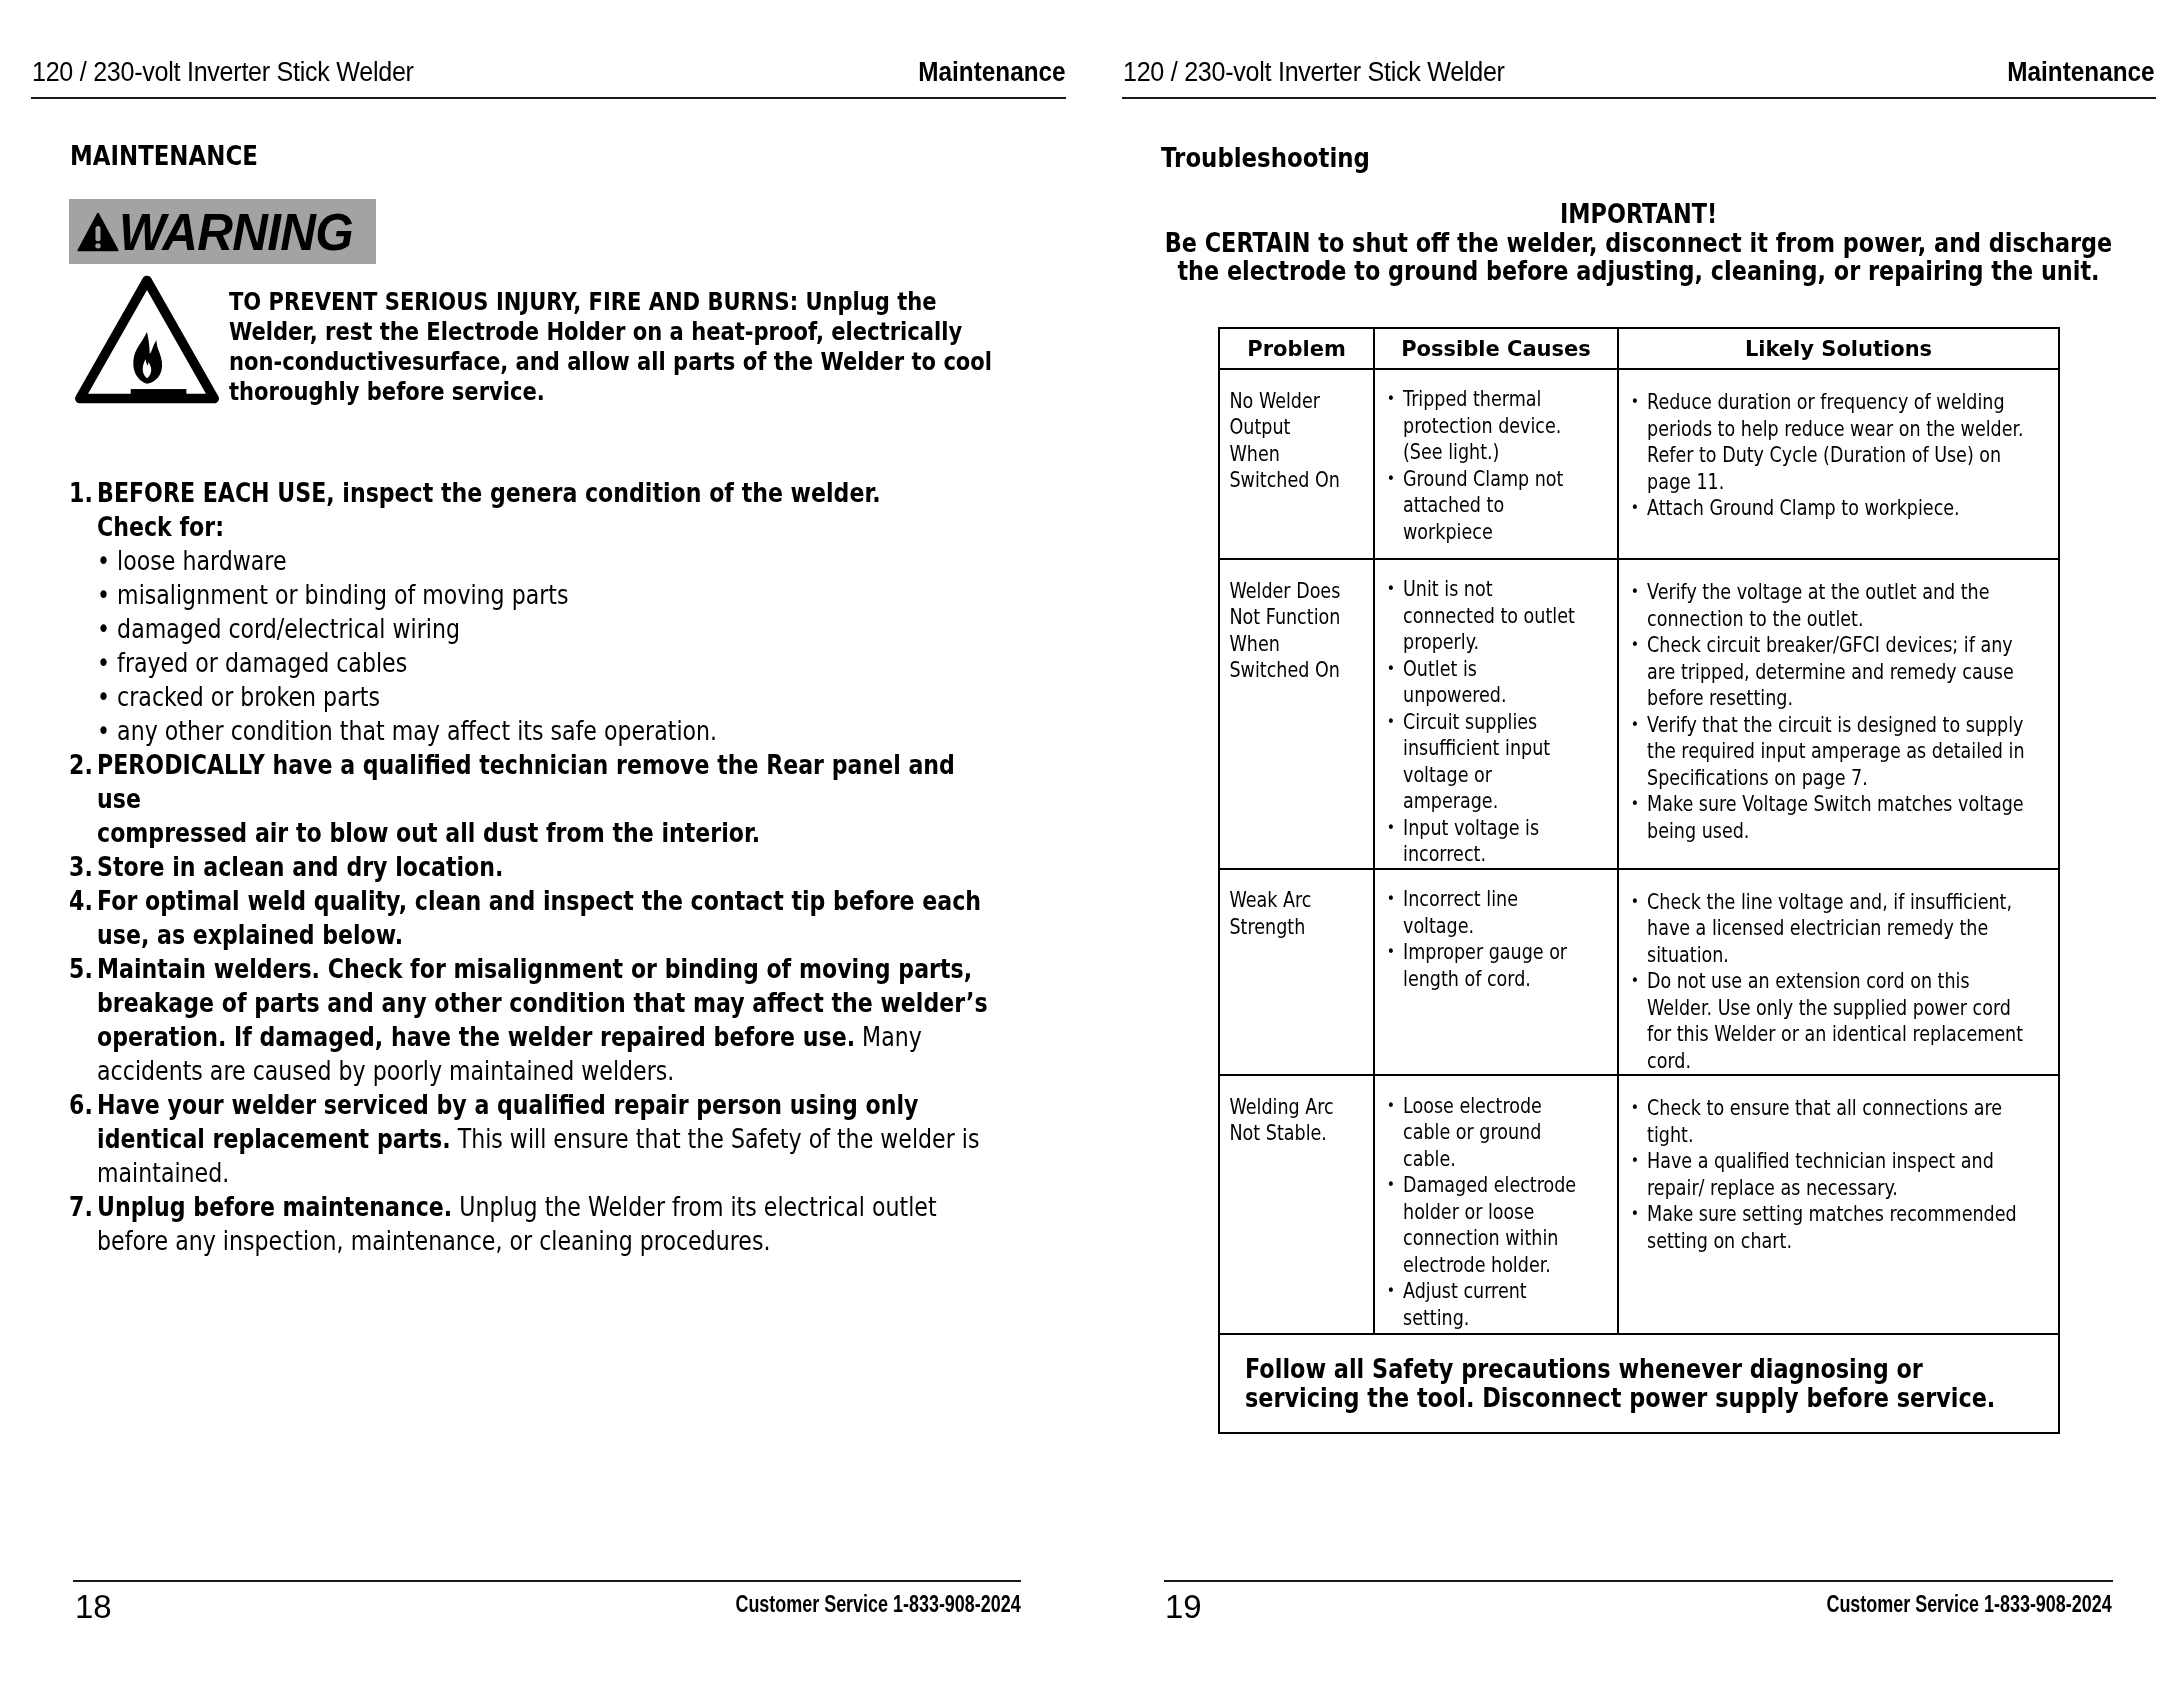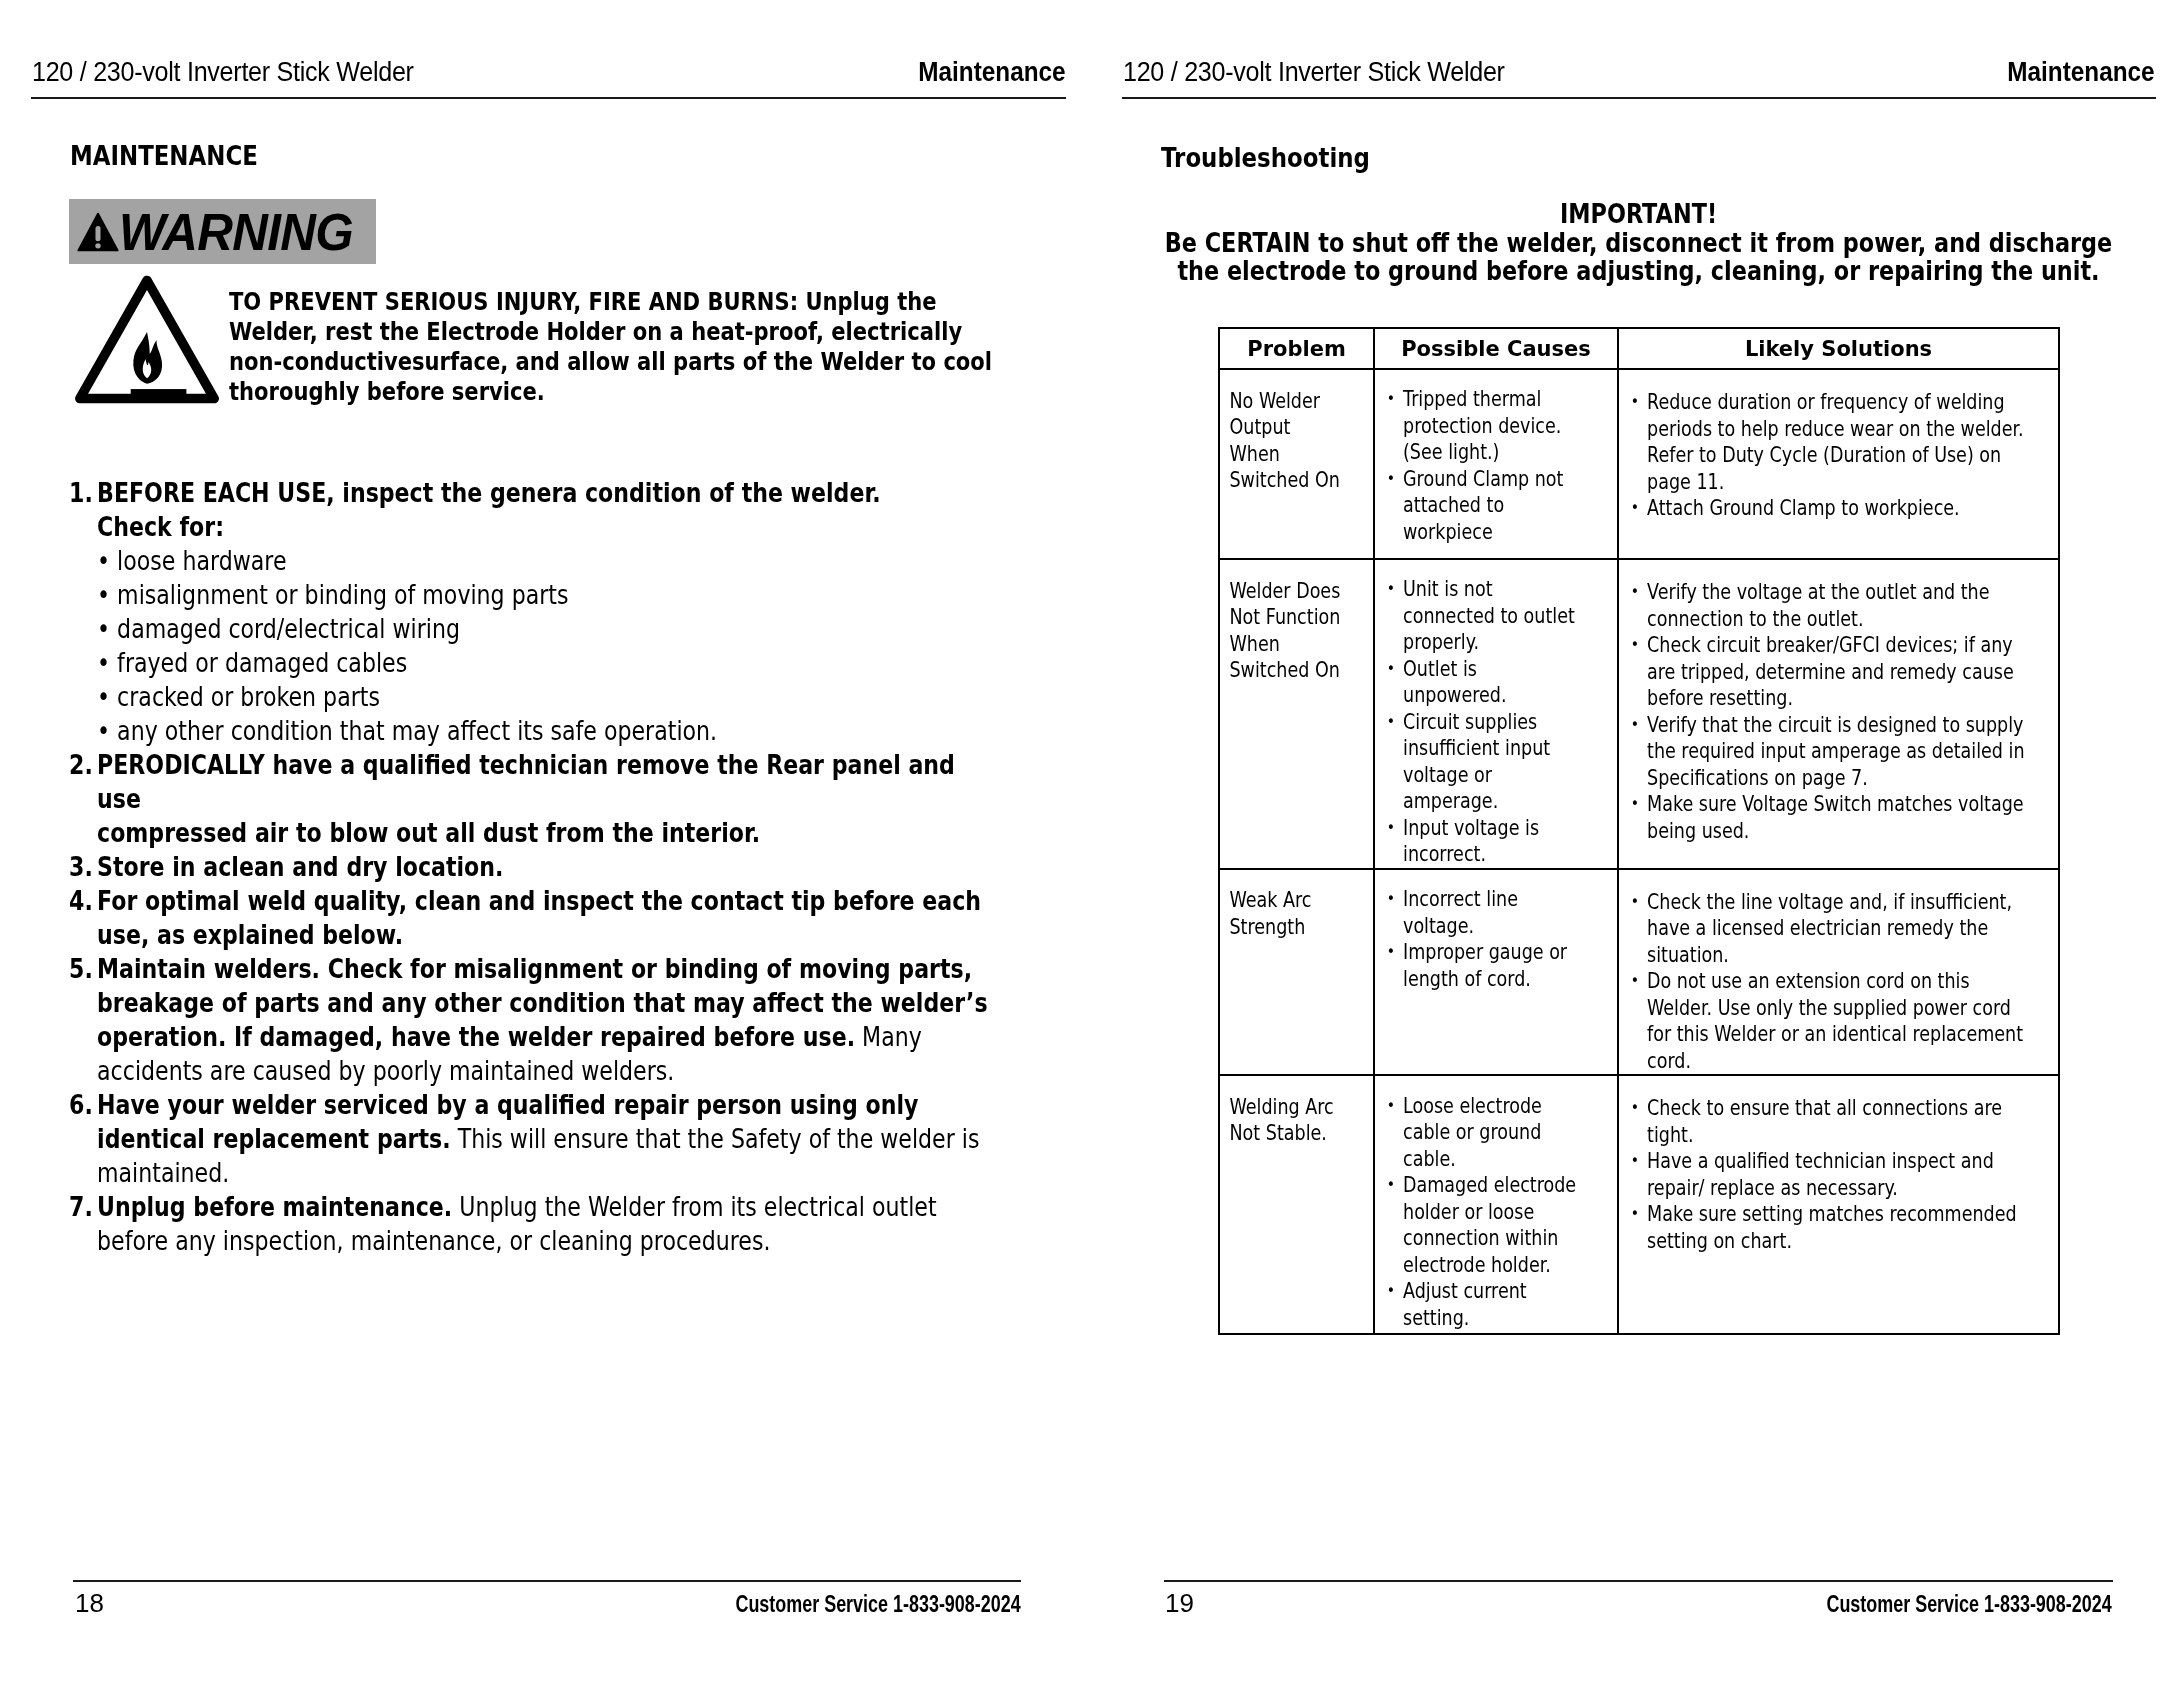--- a/index.html
+++ b/index.html
@@ -1,21 +1,21 @@
 <!DOCTYPE html>
 <html style="font-size:11px"><head>
 <meta charset="utf-8">
 <style>
   html, body { margin: 0; padding: 0; background: #ffffff; }
   body { width: 2183px; height: 1689px; position: relative; overflow: hidden; color: #000; font-family: "Liberation Sans", sans-serif; }
   .abs { position: absolute; }
   .hdr-left { font-family: "Liberation Sans", sans-serif; font-size: 27px; font-weight: normal; letter-spacing: -0.3px; transform: scaleX(0.93); transform-origin: left top; white-space: nowrap; }
   .hdr-right { font-family: "Liberation Sans", sans-serif; font-size: 27px; font-weight: bold; transform: scaleX(0.9); transform-origin: right top; white-space: nowrap; text-align: right; }
   .rule { position: absolute; height: 2px; background: #1a1a1a; }
-  .foot-num { font-family: "Liberation Sans", sans-serif; font-size: 26px; }
+  .foot-num { font-family: "Liberation Sans", sans-serif; font-size: 33px; }
   .foot-cs { font-family: "Liberation Sans", sans-serif; font-size: 23px; font-weight: bold; transform: scaleX(0.78); transform-origin: right top; white-space: nowrap; text-align: right; }
   .sec-title { font-family: "DejaVu Sans", sans-serif; font-weight: bold; font-size: 26px; transform: scaleX(0.88); transform-origin: left top; white-space: nowrap; }
   .warning-banner { background: #a3a3a3; display: flex; align-items: center; padding-left: 8.2px; box-sizing: border-box; font-style: italic; }
   .warning-text { font-family: "Liberation Sans", sans-serif; font-weight: bold; font-size: 52px; letter-spacing: -0.7px; line-height: 1; transform: scaleX(0.95); transform-origin: left center; }
   .warn-body { font-family: "DejaVu Sans", sans-serif; font-weight: bold; font-size: 24.5px; line-height: 30px; transform: scaleX(0.86); transform-origin: left top; width: 918px; }
   .list { font-family: "DejaVu Sans", sans-serif; font-size: 26px; line-height: 34px; transform: scaleX(0.85); transform-origin: left top; width: 1088px; }
   .list .item { display: flex; }
   .list .num { font-weight: bold; width: 33px; flex: none; }
   .list .b { font-weight: bold; }
   .imp { font-family: "DejaVu Sans", sans-serif; font-weight: bold; font-size: 26px; line-height: 28.6px; text-align: center; width: 1169px; transform: scaleX(0.86); transform-origin: center top; }
@@ -259,20 +259,35 @@
             <div class="cell cell-list">
               <ul>
         <li>Check to ensure that all connections are tight.</li>
                 <li>Have a qualified technician inspect and repair/ replace as necessary.</li>
                 <li>Make sure setting matches recommended setting on chart.</li>
       </ul>
             </div>
           </td>
     </tr>
 
+    <tr class="foot-row">
+      <td colspan="3">
+        <div class="safety">
+          <svg width="65" height="58" viewBox="0 0 100 90">
+            <path d="M50 4 L97 86 L3 86 Z" fill="#000" stroke="#000" stroke-width="4" stroke-linejoin="round"></path>
+            <rect x="44" y="26" width="12" height="38" rx="6" fill="#fff"></rect>
+            <circle cx="50" cy="75" r="6.5" fill="#fff"></circle>
+          </svg>
+          <div class="safety-text">
+            <div>Follow all Safety precautions whenever diagnosing or</div>
+            <div>servicing the tool. Disconnect power supply before service.</div>
+          </div>
+        </div>
+      </td>
+    </tr>
   </tbody>
     </table>
 
   <div class="rule" style="left:1164px; top:1580px; width:949px;"></div>
   <div class="abs foot-num" style="left:1165px; top:1588px;">19</div>
   <div class="abs foot-cs" style="right:71px; top:1591px;">Customer Service 1-833-908-2024</div>
 </div>
 
 
 </body></html>

